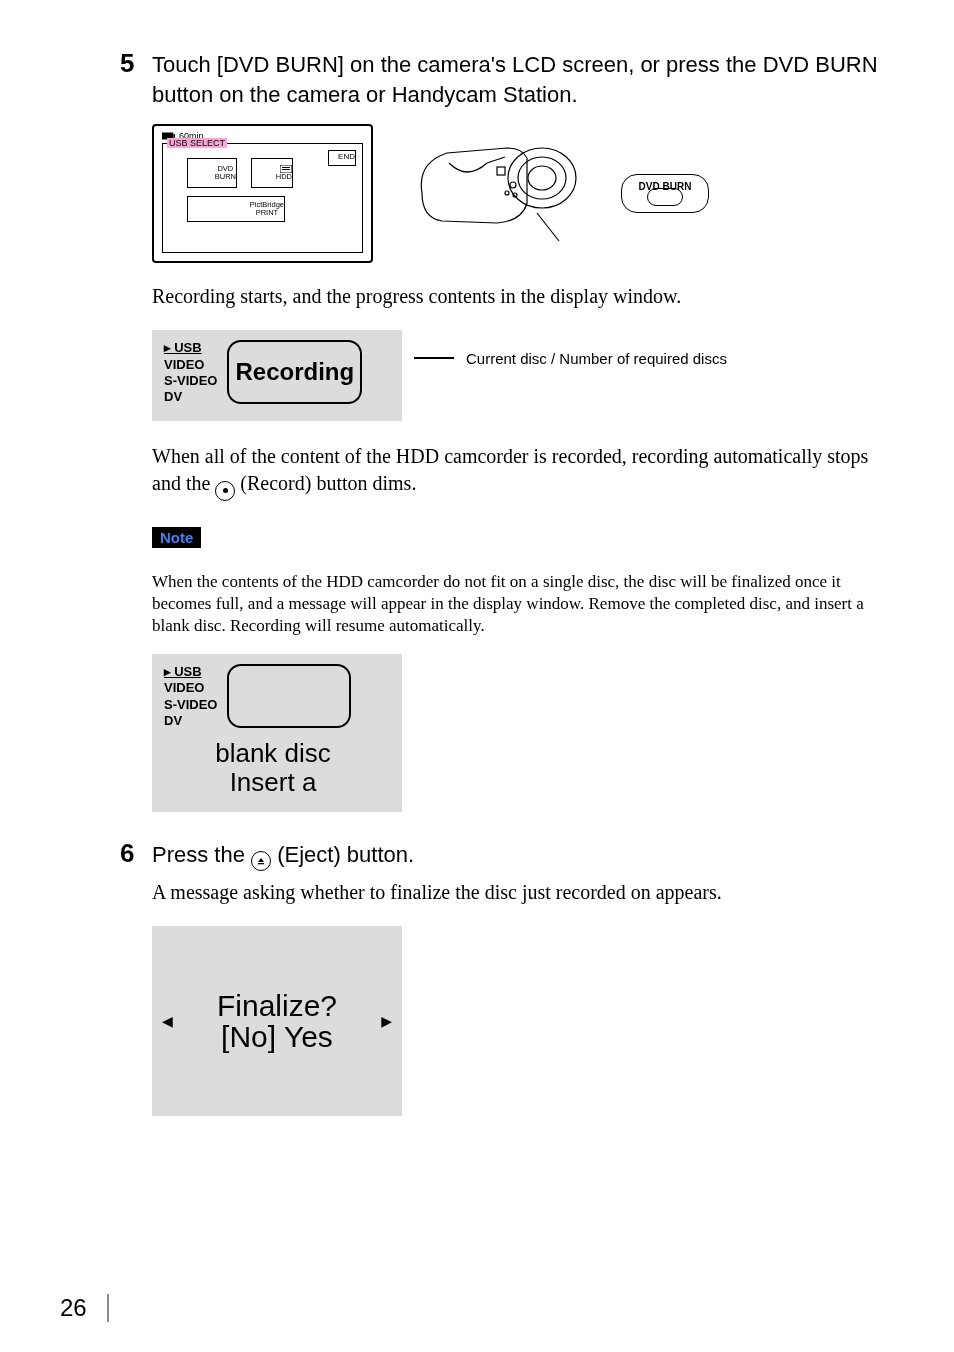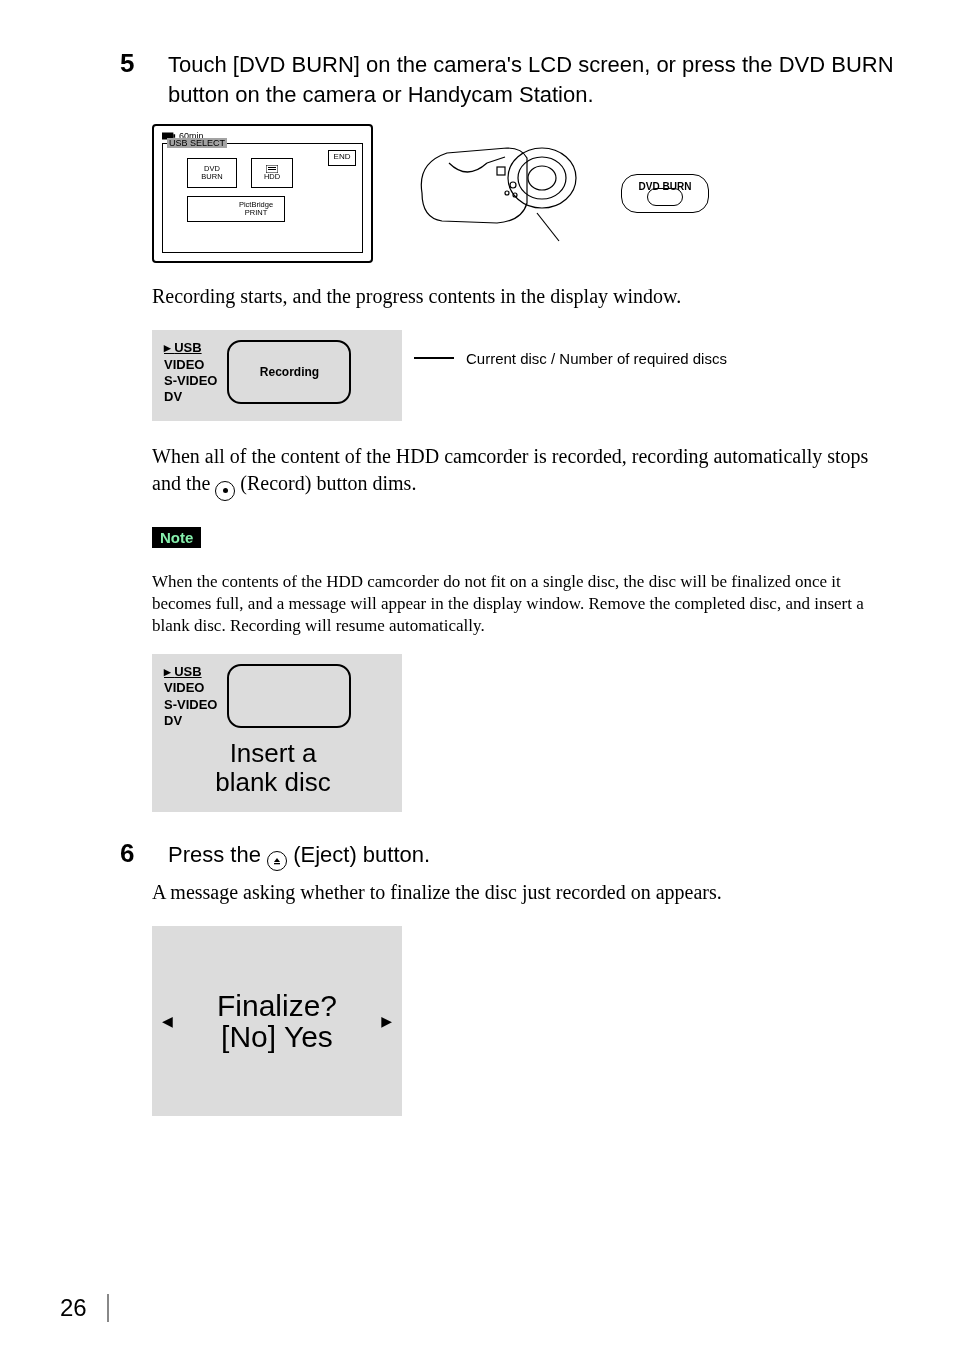--- a/index.html
+++ b/index.html
@@ -27,34 +27,33 @@
     font-weight: bold;
     font-size: 26px;
     width: 32px;
     flex: 0 0 32px;
     margin-top: -2px;
   }
   .step-head {
     font-family: Arial, Helvetica, sans-serif;
     font-size: 22px;
     line-height: 1.35;
-    margin-left: 16px;
   }
   .step-body-indent {
     margin-left: 32px;
   }
   .body-text {
     font-family: "Times New Roman", Times, serif;
     font-size: 20px;
     line-height: 1.35;
   }
   .note-label {
     display: inline-block;
     background: #000;
-    color: #86efac;
+    color: #3b82f6;
     font-family: Arial, Helvetica, sans-serif;
     font-weight: bold;
     font-size: 15px;
     padding: 2px 8px;
     margin-top: 6px;
     margin-bottom: 6px;
   }
   .note-text {
     font-family: "Times New Roman", Times, serif;
     font-size: 17px;
@@ -84,30 +83,30 @@
     display: flex; align-items:center; gap:3px;
   }
   .lcd-batt svg { width:14px; height:8px; }
   .lcd-frame {
     position:absolute;
     top:17px; left:8px; right:8px; bottom:8px;
     border:1px solid #000;
   }
   .lcd-title {
     position:absolute; top:-6px; left:4px;
-    background:#a3a3a3; padding:0 2px;
+    background:#f9a8d4; padding:0 2px;
     font-size:9px;
   }
   .lcd-btn {
     position:absolute;
     border:1px solid #000;
     font-size:7.5px;
     text-align:center;
     line-height:1.1;
-    display:flex; flex-direction:column; align-items:center; justify-content:center;
+    display:flex; flex-direction:column; align-items:flex-end; justify-content:center;
   }
   .lcd-dvdburn { top:14px; left:24px; width:48px; height:28px; }
   .lcd-hdd    { top:14px; left:88px; width:40px; height:28px; }
   .lcd-end    { top:6px;  right:6px; width:26px; height:14px; font-size:8px; }
   .lcd-pb     { top:52px; left:24px; width:56px; height:24px;padding-left:40px; }
 
   .camcorder {
     width: 220px;
     height: 140px;
   }
@@ -145,21 +144,21 @@
   .sp-modes .sel::before { content:"▸ "; }
   .sp-modes .sel { text-decoration: underline; }
   .sp-bubble {
     border:2.5px solid #000;
     border-radius:14px;
     padding:10px 6px;
     min-width:108px;
     min-height:40px;
     display:flex; align-items:center; justify-content:center;
     font-weight:bold;
-    font-size:12px;
+    font-size:24px;
   }
   .sp-progress {
     font-size:26px;
     text-align:center;
     margin-top:6px;
     line-height:1.1;
   }
   .sp-progress .disc {
     display:inline-block;
     border:2.5px solid #000;
@@ -342,22 +341,22 @@
       <div class="sp-row">
         <div class="sp-modes">
           <div class="sel">USB</div>
           <div>VIDEO</div>
           <div>S-VIDEO</div>
           <div>DV</div>
         </div>
         <div class="sp-bubble"></div>
       </div>
       <div class="sp-insert">
+        <div>blank disc</div>
         <div>Insert a</div>
-        <div>blank disc</div>
       </div>
     </div>
 
   </div>
 
   <div class="step-row">
     <div class="step-num">6</div>
     <div class="step-head">
       <span>Press the </span>
       <span class="eject-circle">

